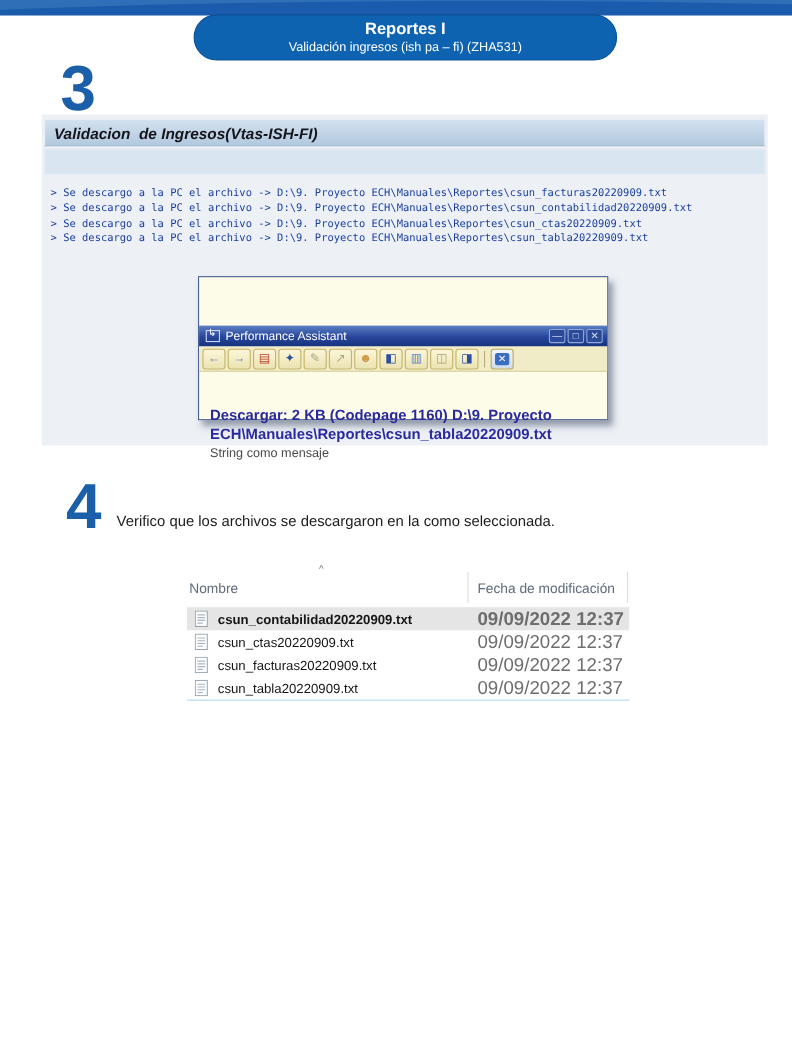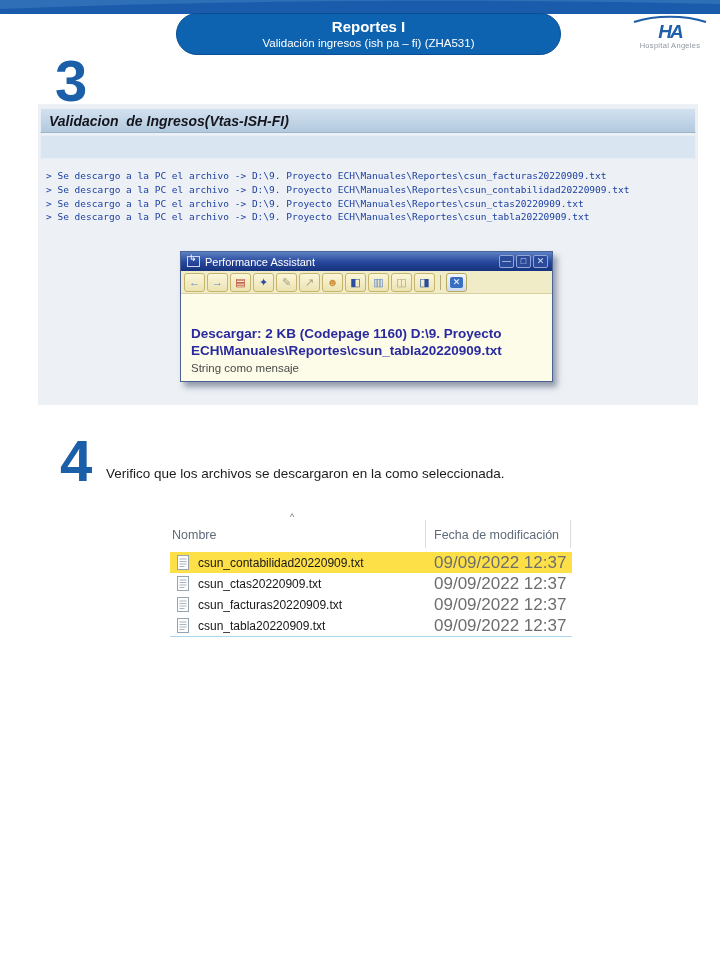--- a/index.html
+++ b/index.html
@@ -36,21 +36,21 @@
     padding:4px 0 0 8px; white-space:pre; }
   .sap-subbar { position:absolute; left:2px; top:31px; width:656px; height:24px; background:#d9e6f2; border:1px solid #e8eef5; }
   .console { position:absolute; left:8px; top:66px; width:648px;
     font-family:"DejaVu Sans Mono", monospace; font-size:9.5px; color:#1b3fa0; }
   .console div { height:13.8px; white-space:pre; }
 
   
   .pa { position:absolute; left:142px; top:147px; width:373px; height:131px;
     box-shadow:4px 5px 6px rgba(55,70,95,.5); border:1px solid #4a6296; background:#fcfce9; }
   .pa-titlebar { height:19px; background:linear-gradient(#5b80c2 0%, #27459b 55%, #16337d 100%);
-    display:flex; align-items:center; padding:0 4px; }
+    display:flex; align-items:center; padding:0 4px;margin-top:44px; }
   .pa-titlebar .wicon { width:13px; height:11px; border:1px solid #cdd8ef; background:transparent;
     margin:0 5px 0 2px; position:relative; }
   .pa-titlebar .wicon::after { content:"↳"; position:absolute; left:1px; top:-4px; color:#fff; font-size:9px; }
   .pa-title { color:#fff; font-size:11px; flex:1; }
   .pa-winbtns { display:flex; gap:2px; }
   .pa-winbtn { width:15px; height:13px; background:#2b4a99; border:1px solid #8fa6d6; border-radius:2px;
     color:#cfe0f5; font-size:9px; line-height:11px; text-align:center; }
   .pa-toolbar { height:23px; background:#f1ecc8; display:flex; align-items:center; gap:2px; padding:0 3px;
     border-bottom:1px solid #d8d0a0; }
   .pa-btn { width:21px; height:19px; background:linear-gradient(#faf6d9,#ece3b2); border:1px solid #c5b46a;
@@ -68,21 +68,21 @@
   
   .filelist { position:absolute; left:170px; top:512px; width:402px; }
   .fl-header { position:relative; height:40px; font-size:12.5px; color:#5f6b7a; }
   .fl-caret { position:absolute; left:120px; top:0px; font-size:9px; color:#6a7480; }
   .fl-h-name { position:absolute; left:2px; top:16px; }
   .fl-h-date { position:absolute; left:264px; top:16px; }
   .fl-vline1 { position:absolute; left:255px; top:8px; width:1px; height:28px; background:#dcdcdc; }
   .fl-vline2 { position:absolute; left:400px; top:8px; width:1px; height:28px; background:#dcdcdc; }
   .fl-rows { border-bottom:1px solid #aed6ef; }
   .fl-row { position:relative; height:21px; display:flex; align-items:center; }
-  .fl-row.selected { background:#fde047; }
+  .fl-row.selected { background:#e5e5e5;font-weight:bold; }
   .fl-row .ficon { margin:0 9px 0 7px; flex:0 0 auto; display:flex; }
   .fl-name { font-size:12px; color:#161616; }
   .fl-date { position:absolute; left:264px; font-size:17px; color:#6e6e6e; }
 </style>
 </head>
 <body>
 
 <div class="page">
 
   <div class="topbar">
@@ -90,27 +90,20 @@
       <rect x="0" y="0" width="720" height="14" fill="#1a5cab"></rect>
       <path d="M0,9 C180,1 480,-2 720,4 L720,0 L0,0 Z" fill="#2e6fb8"></path>
     </svg>
   </div>
 
   <div class="title-box">
     <div class="t1">Reportes I</div>
     <div class="t2">Validación ingresos (ish pa – fi) (ZHA531)</div>
   </div>
 
-  <div class="logo">
-    <svg class="arc" viewBox="0 0 74 9">
-      <path d="M1,8 C22,1 52,1 73,8" fill="none" stroke="#1f5fa8" stroke-width="2.2"></path>
-    </svg>
-    <div class="mono">HA</div>
-    <div class="lbl">Hospital Angeles</div>
-  </div>
 
   <div class="step-num" id="step3-num">3</div>
 
   <div class="sap">
     <div class="sap-titlebar">
       <div class="sap-title">Validacion  de Ingresos(Vtas-ISH-FI)</div>
     </div>
     <div class="sap-subbar"></div>
     <div class="console">
       <div>&gt; Se descargo a la PC el archivo -&gt; D:\9. Proyecto ECH\Manuales\Reportes\csun_facturas20220909.txt</div>

